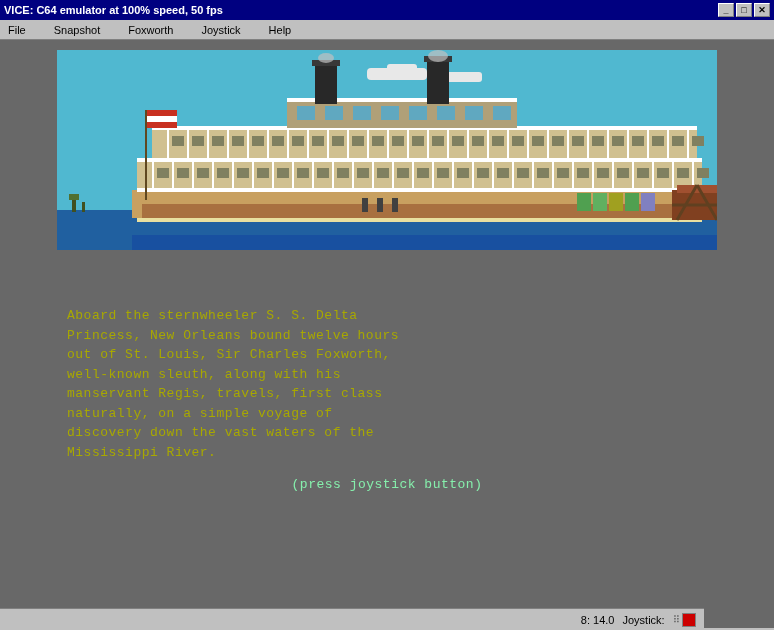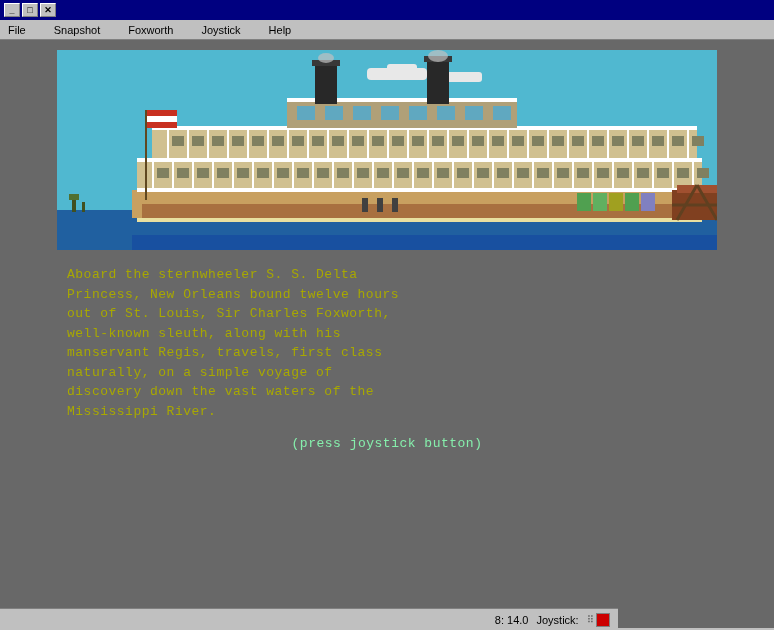--- a/index.html
+++ b/index.html
@@ -72,20 +72,21 @@
 
     
     .main-content {
       background: #686868;
       width: 774px;
       height: 588px;
       display: flex;
       flex-direction: column;
       align-items: center;
       padding-top: 10px;
+      gap: 41px;
     }
 
     
     .c64-screen {
       background: #6464c8;
       width: 660px;
       height: 200px;
       position: relative;
       overflow: hidden;
     }
@@ -118,21 +119,21 @@
       text-align: center;
       margin-top: 15px;
       letter-spacing: 0.5px;
     }
 
     
     .status-bar {
       position: absolute;
       bottom: 0;
       left: 0;
-      width: 618px;
+      width: 704px;
       height: 22px;
       background: #c0c0c0;
       border-top: 1px solid #808080;
       display: flex;
       align-items: center;
       justify-content: flex-end;
       padding: 0 8px;
       font-size: 11px;
     }
 
@@ -152,20 +153,21 @@
       display: inline-block;
       letter-spacing: 2px;
       font-size: 10px;
       color: #606060;
     }
   </style>
 </head>
 <body>
 
 <div class="title-bar">
+  <span class="title-bar-text">VICE: C64 emulator at 100% speed, 50 fps</span>
   <div class="title-bar-controls">
     <div class="title-bar-btn">_</div>
     <div class="title-bar-btn">□</div>
     <div class="title-bar-btn">✕</div>
   </div>
 </div>
 
 <div class="menu-bar">
   <div class="menu-item">File</div>
   <div class="menu-item">Snapshot</div>

